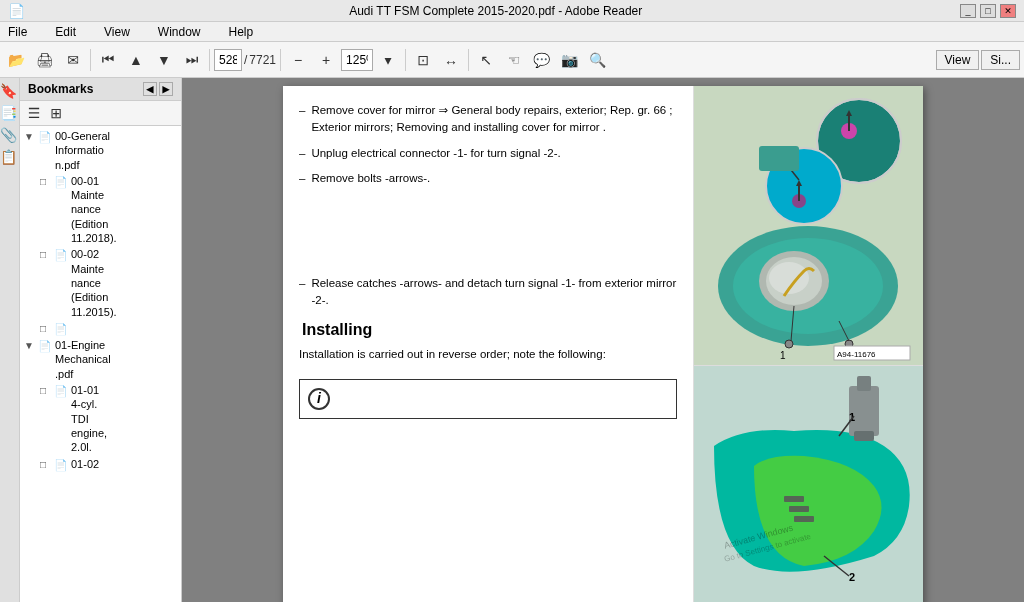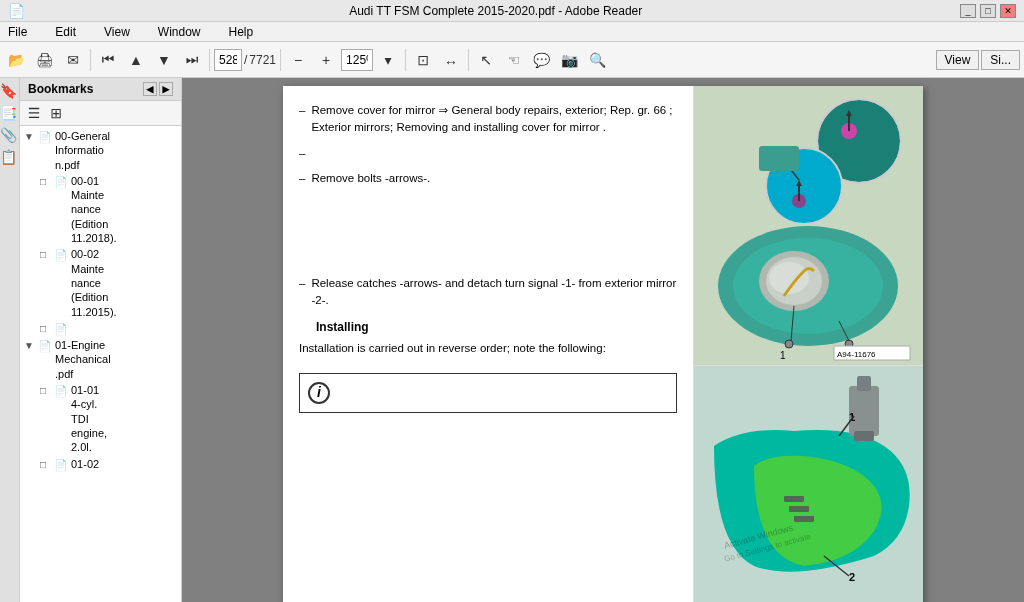--- a/index.html
+++ b/index.html
@@ -169,21 +169,21 @@
     .pdf-img-box.top { height: 280px; }
     .pdf-img-box.bottom { flex: 1; background: #d0e8e0; }
 
     
     .bullet-item {
       display: flex;
       align-items: flex-start;
       margin: 4px 0;
     }
     .bullet-dash { margin-right: 6px; margin-top: 0; }
-    .section-title { font-weight: bold; margin: 8px 0 4px 17px; font-size: 12px; }
+    .section-title { font-weight: bold; margin: 8px 0 4px 3px; font-size: 16px; }
     .note-box {
       border: 1px solid #333;
       padding: 8px;
       display: flex;
       align-items: flex-start;
       gap: 8px;
       margin: 8px 0;
     }
     .note-icon {
       width: 22px; height: 22px;
@@ -329,20 +329,21 @@
     <div id="pdf-page">
       <div id="pdf-content">
 
         <div id="pdf-text">
           <div class="bullet-item">
             <span class="bullet-dash">–</span>
             <span>Remove cover for mirror ⇒ General body repairs, exterior; Rep. gr. 66 ; Exterior mirrors; Removing and installing cover for mirror .</span>
           </div>
           <div class="bullet-item" style="margin-top:8px;">
             <span class="bullet-dash">–</span>
+            <span>Unplug electrical connector -1- for turn signal -2-.</span>
           </div>
           <div class="bullet-item" style="margin-top:8px;">
             <span class="bullet-dash">–</span>
             <span>Remove bolts -arrows-.</span>
           </div>
           <div style="height: 80px;"></div>
           <div class="bullet-item">
             <span class="bullet-dash">–</span>
             <span>Release catches -arrows- and detach turn signal -1- from exterior mirror -2-.</span>
           </div>

